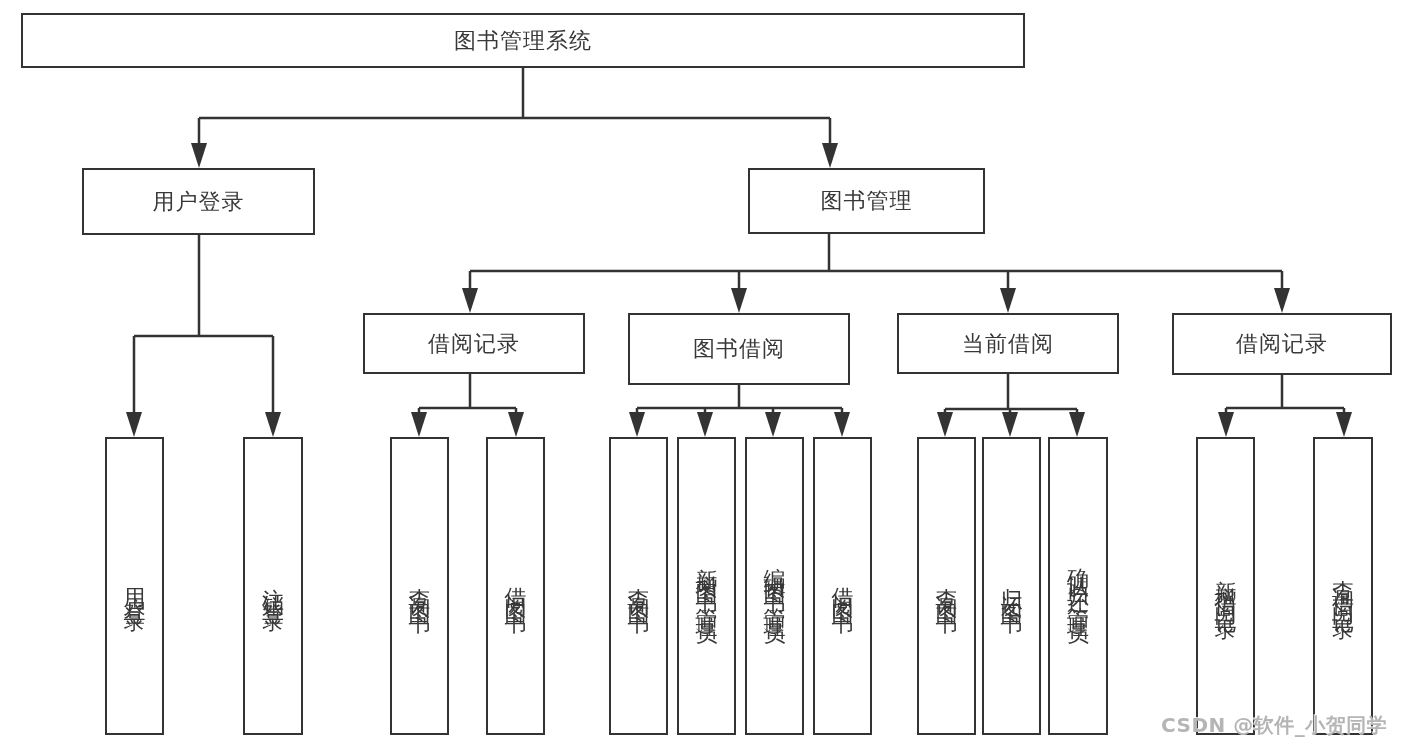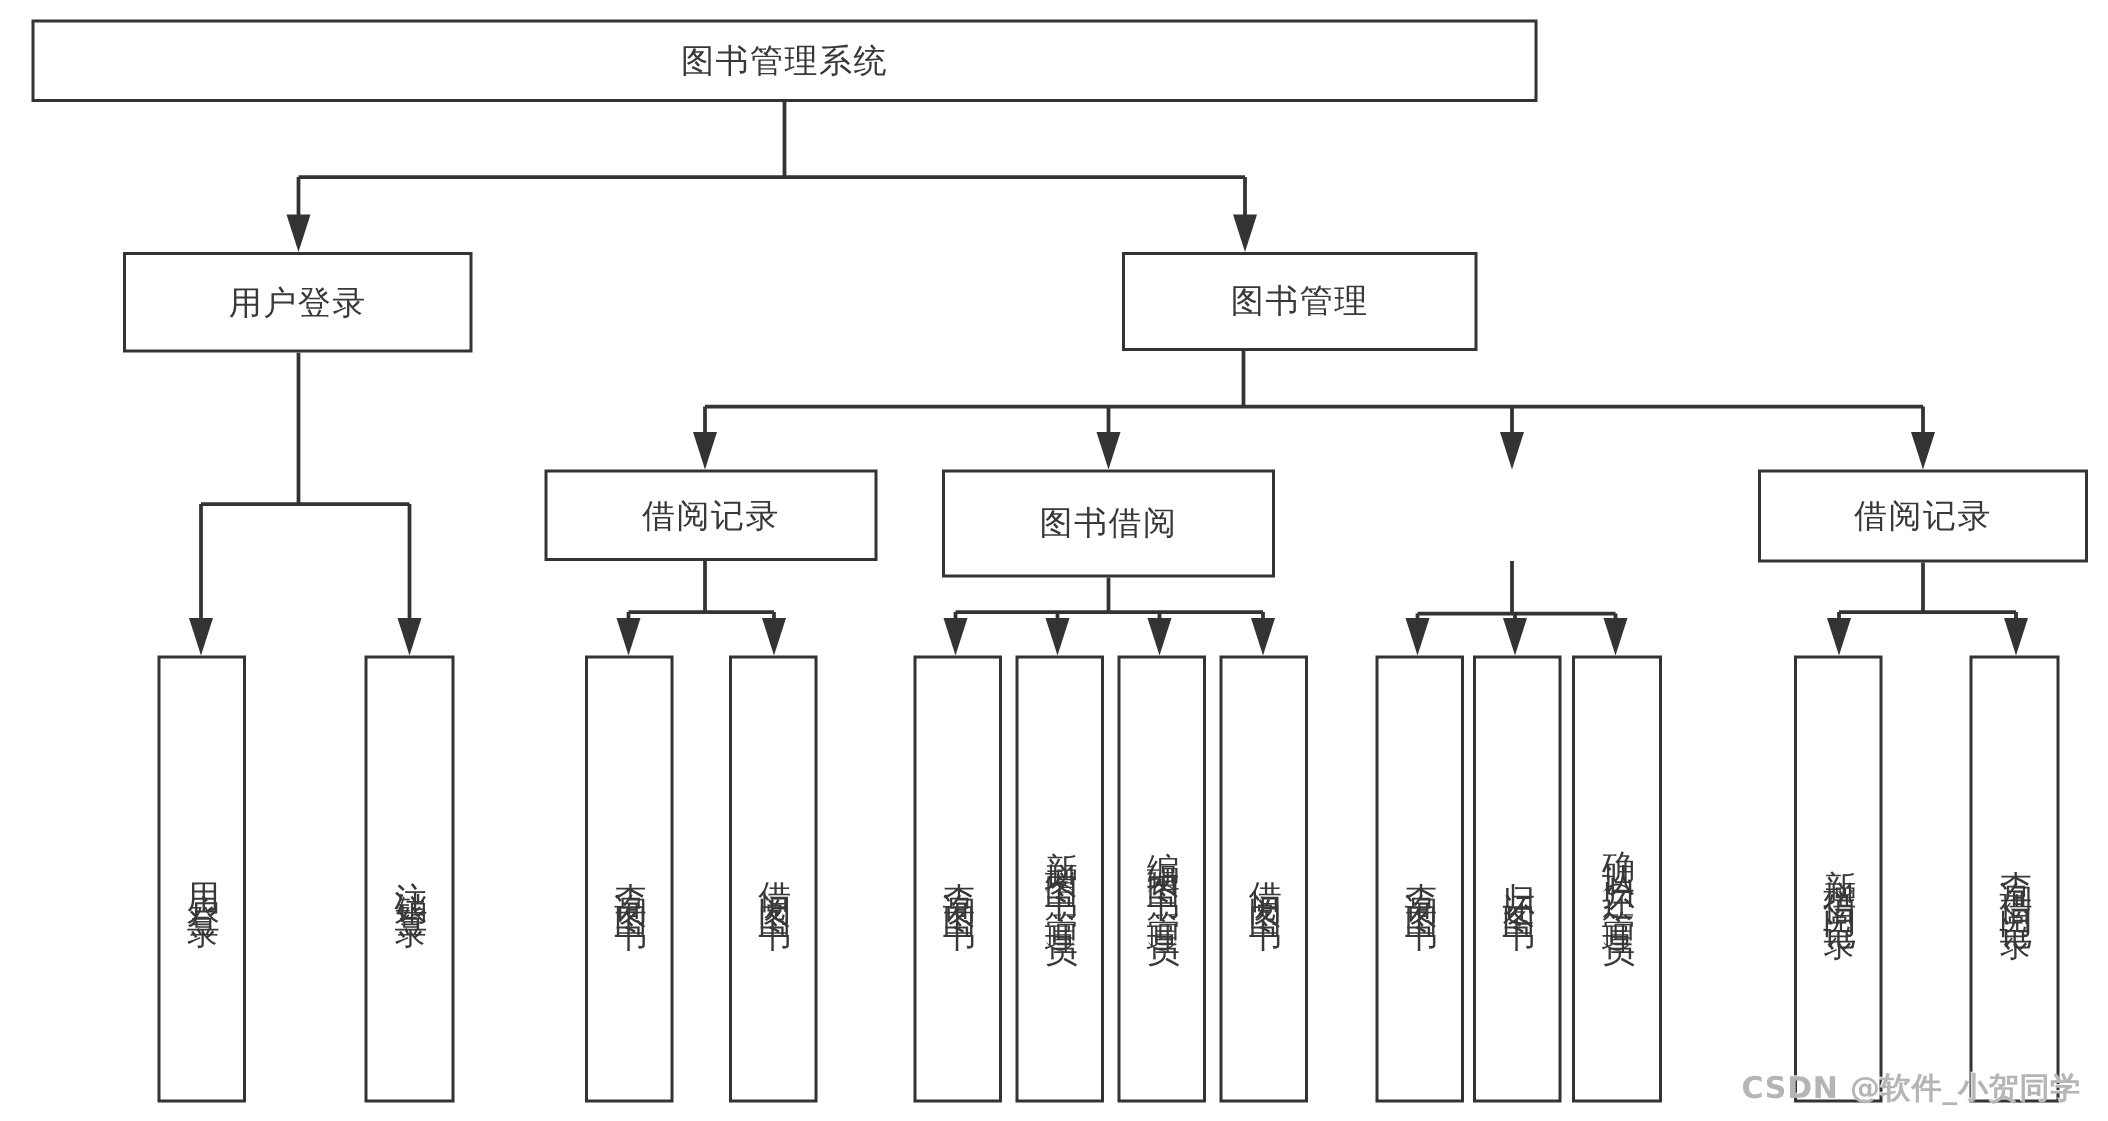--- a/index.html
+++ b/index.html
@@ -126,20 +126,23 @@
   <div class="box h" style="left:748px; top:168px; width:237px; height:66px">
     <span>图书管理</span>
   </div>
 
   <div class="box h" style="left:363px; top:313px; width:222px; height:61px">
     <span>借阅记录</span>
   </div>
   <div class="box h" style="left:628px; top:313px; width:222px; height:72px">
     <span>图书借阅</span>
   </div>
+  <div class="box h" style="left:897px; top:313px; width:222px; height:61px">
+    <span>当前借阅</span>
+  </div>
   <div class="box h" style="left:1172px; top:313px; width:220px; height:62px">
     <span>借阅记录</span>
   </div>
 
   <div class="box v" style="left:105px; top:437px; width:59px; height:298px">
     <span>用户登录</span>
   </div>
   <div class="box v" style="left:243px; top:437px; width:60px; height:298px">
     <span>注销登录</span>
   </div>

